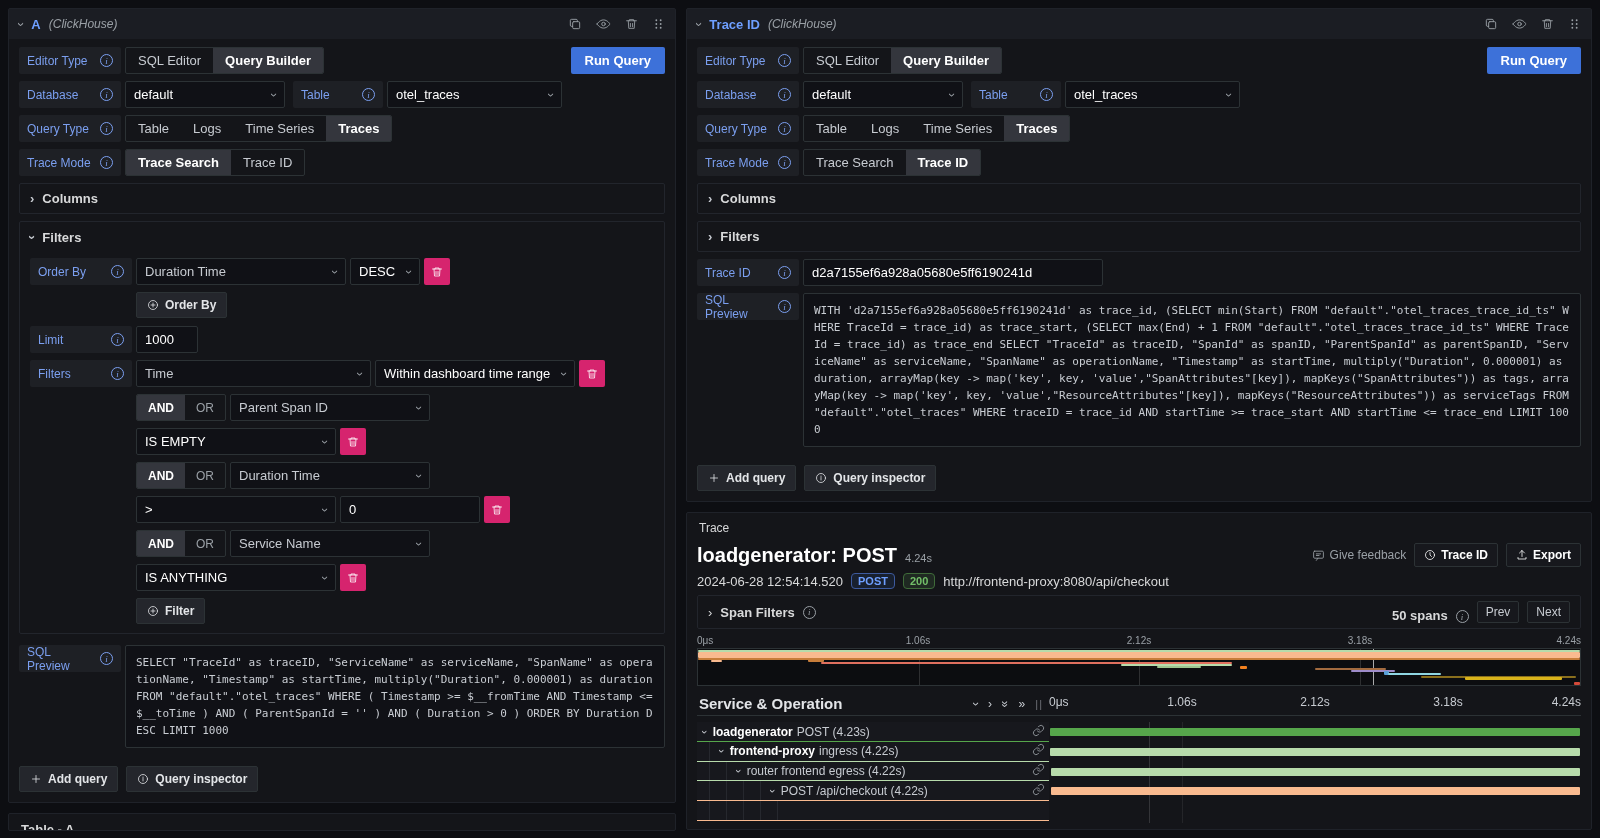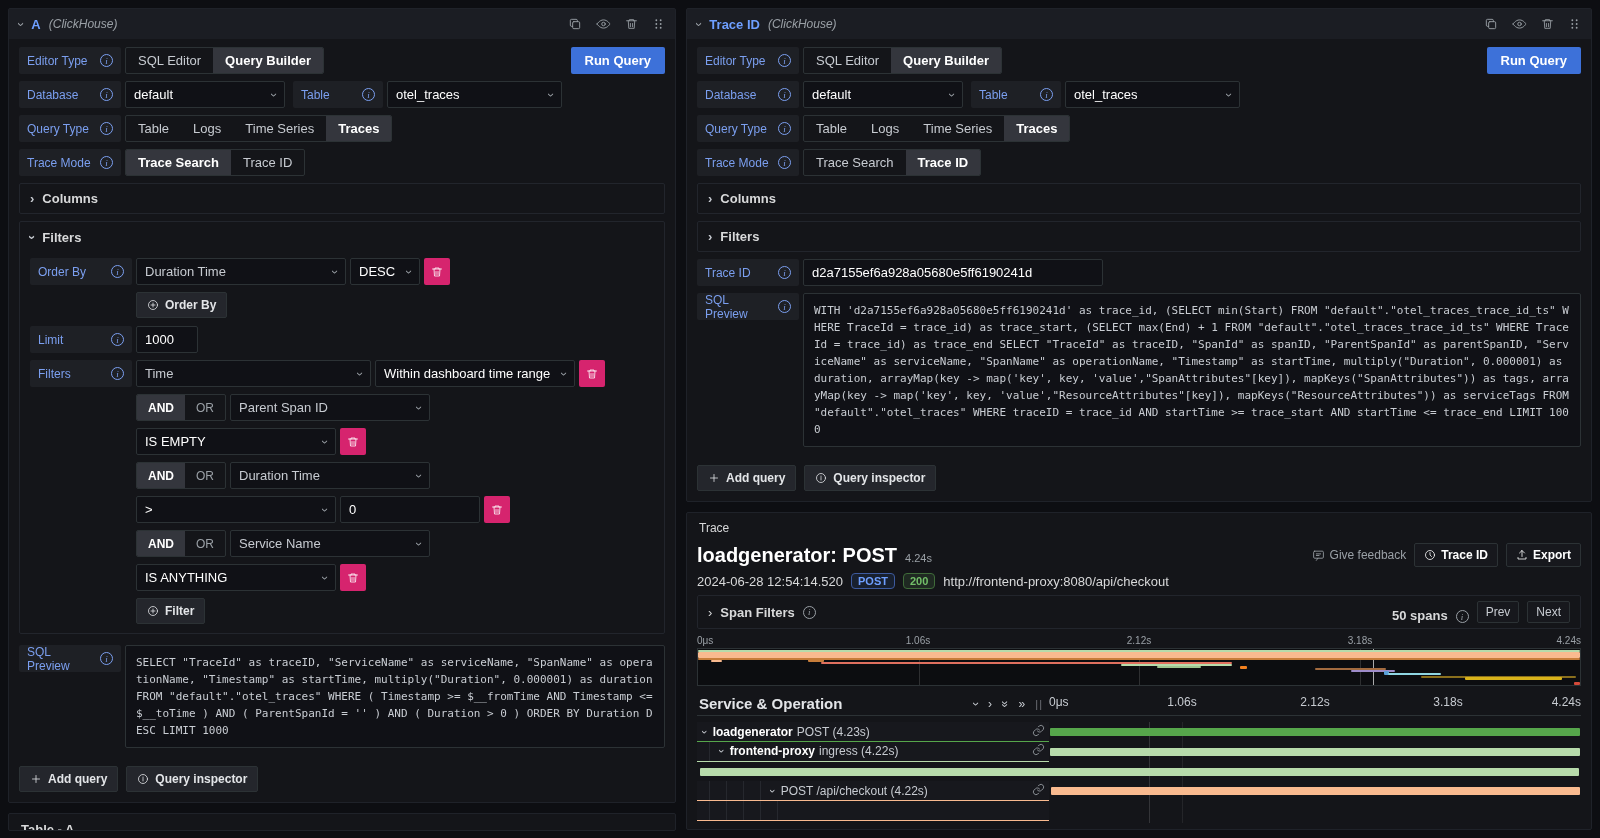--- a/index.html
+++ b/index.html
@@ -650,20 +650,30 @@
               <span class="linkic"><svg width="13" height="13" viewBox="0 0 24 24">
                   <path d="M10 13a5 5 0 0 0 7.5.5l3-3a5 5 0 0 0-7-7l-1.7 1.7"></path>
                   <path d="M14 11a5 5 0 0 0-7.5-.5l-3 3a5 5 0 0 0 7 7l1.7-1.7"></path>
                 </svg></span>
             </div>
             <div class="sbar">
               <div class="bar" style="left: 0.2%; width: 99.6%; background: rgb(183, 219, 171);"></div>
             </div>
           </div>
           <div class="srow">
+            <div class="scell" style="border-bottom-color: rgb(183, 219, 171);">
+              <span class="guide"></span>
+              <span class="guide"></span>
+              <span class="rchev">›</span>
+              <span class="op">router frontend egress (4.22s)</span>
+              <span class="linkic"><svg width="13" height="13" viewBox="0 0 24 24">
+                  <path d="M10 13a5 5 0 0 0 7.5.5l3-3a5 5 0 0 0-7-7l-1.7 1.7"></path>
+                  <path d="M14 11a5 5 0 0 0-7.5-.5l-3 3a5 5 0 0 0 7 7l1.7-1.7"></path>
+                </svg></span>
+            </div>
             <div class="sbar">
               <div class="bar" style="left: 0.3%; width: 99.5%; background: rgb(183, 219, 171);"></div>
             </div>
           </div>
           <div class="srow">
             <div class="scell" style="border-bottom-color: rgb(249, 186, 143);">
               <span class="guide"></span>
               <span class="guide"></span>
               <span class="guide"></span>
               <span class="guide"></span>

